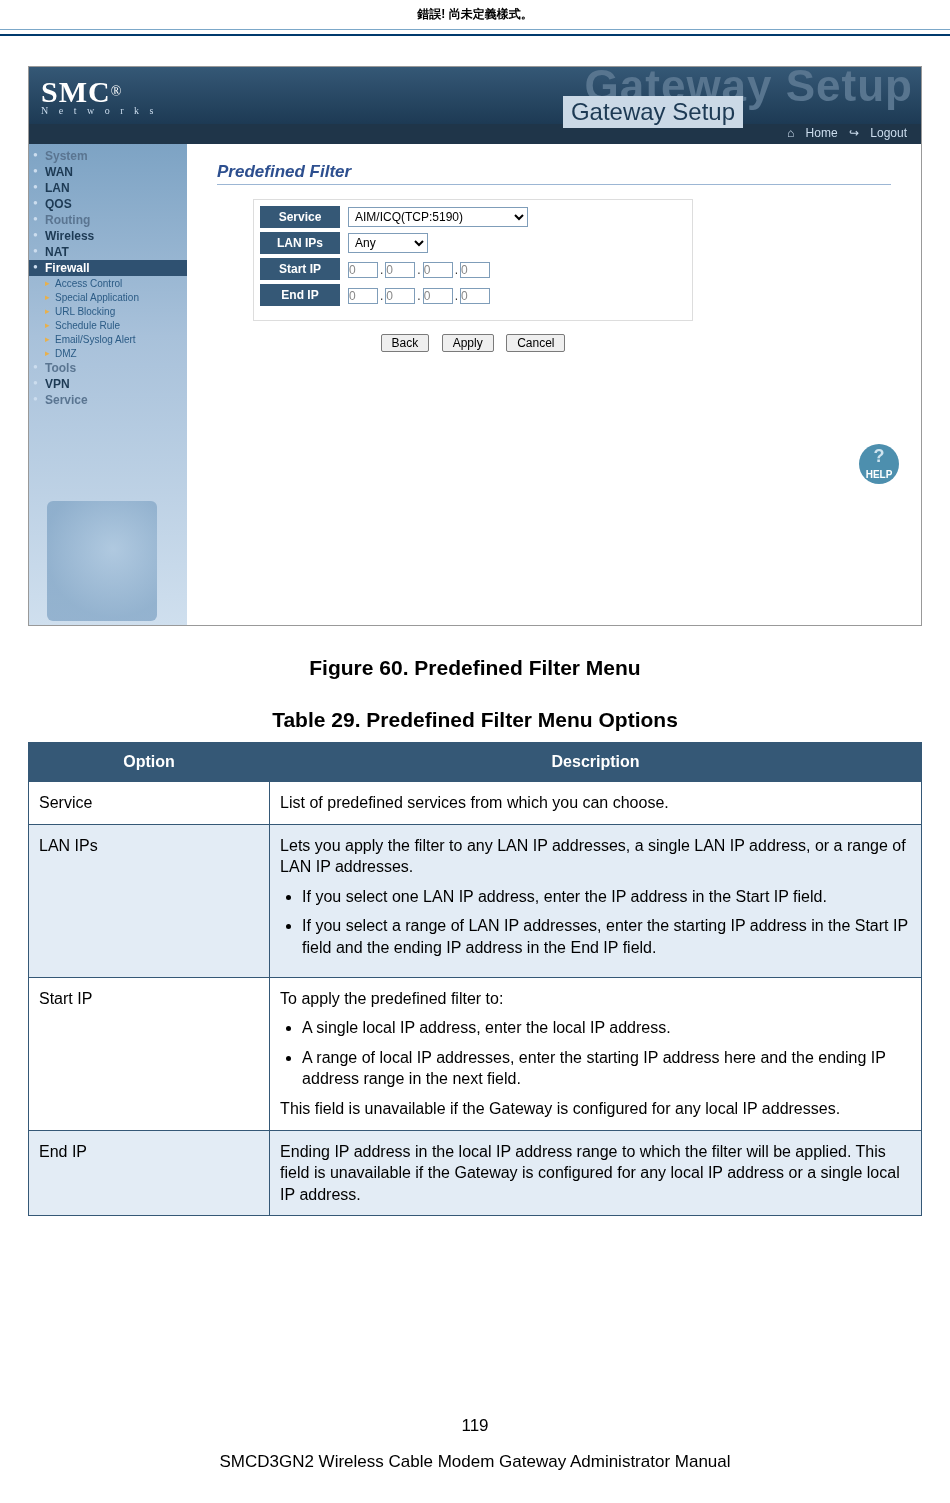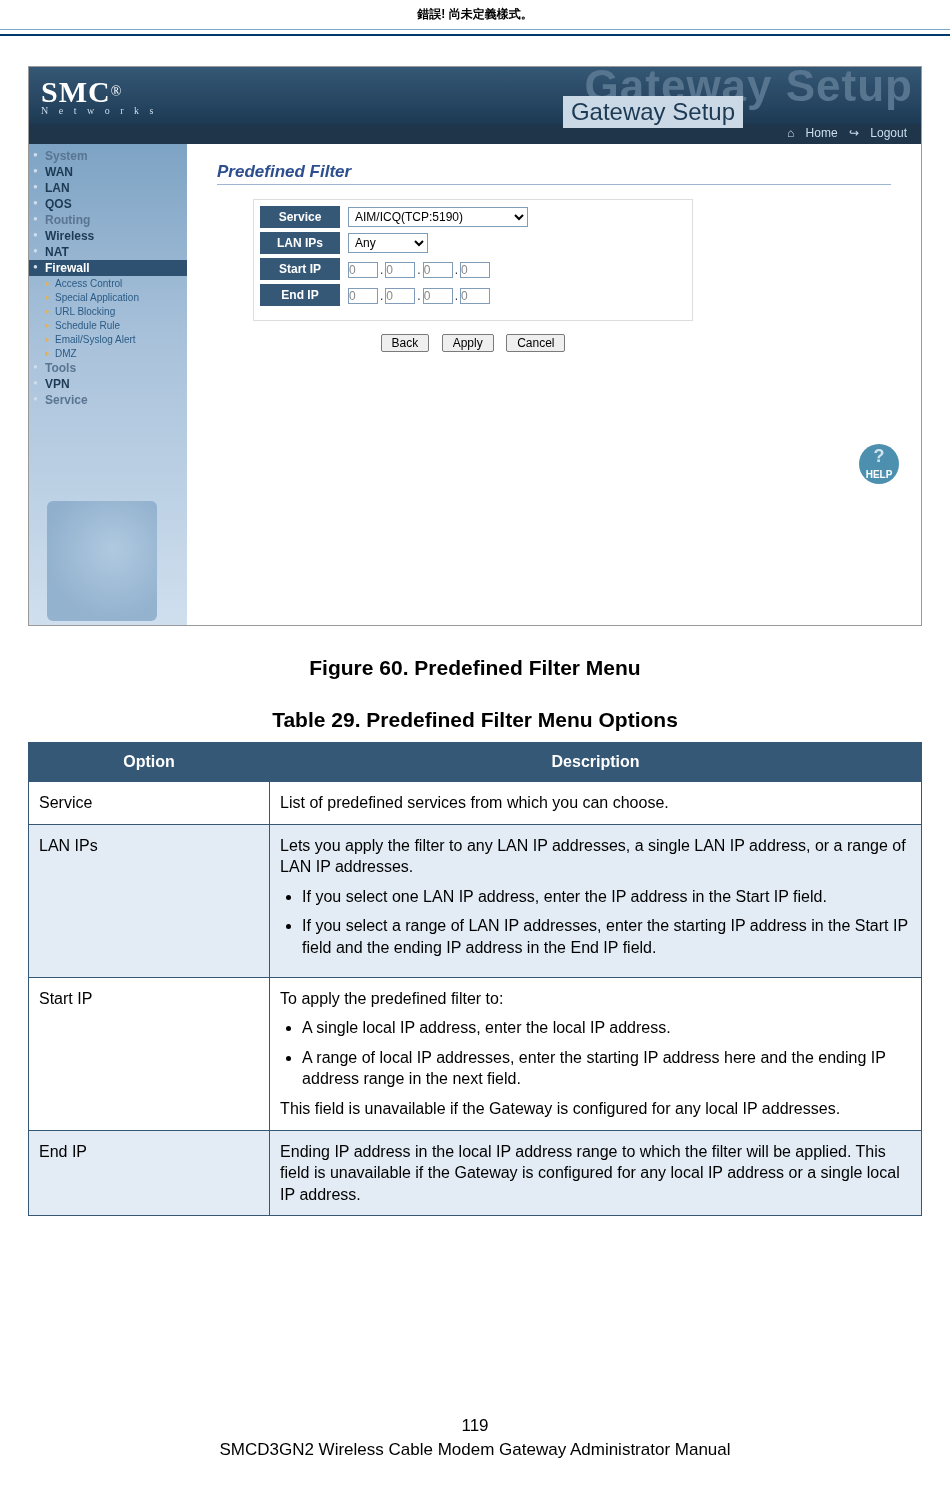--- a/index.html
+++ b/index.html
@@ -180,21 +180,21 @@
   }
   table.opts li{ margin-bottom:8px;}
   table.opts .lead{ margin-bottom:6px; display:block;}
   table.opts .tail{ margin-top:4px; display:block;}
 
   
   .footer{
     text-align:center; margin-top:200px; padding-bottom:30px;
     font-size:17px;
   }
-  .footer .pg{ display:block; margin-bottom:4px;}
+  .footer .pg{ display:block; margin-bottom:16px;}
 </style>
 </head>
 <body>
 
 <div class="topbar">
   <div class="topbar-inner">錯誤! 尚未定義樣式。</div>
 </div>
 
 <div class="content-wrap">
 

